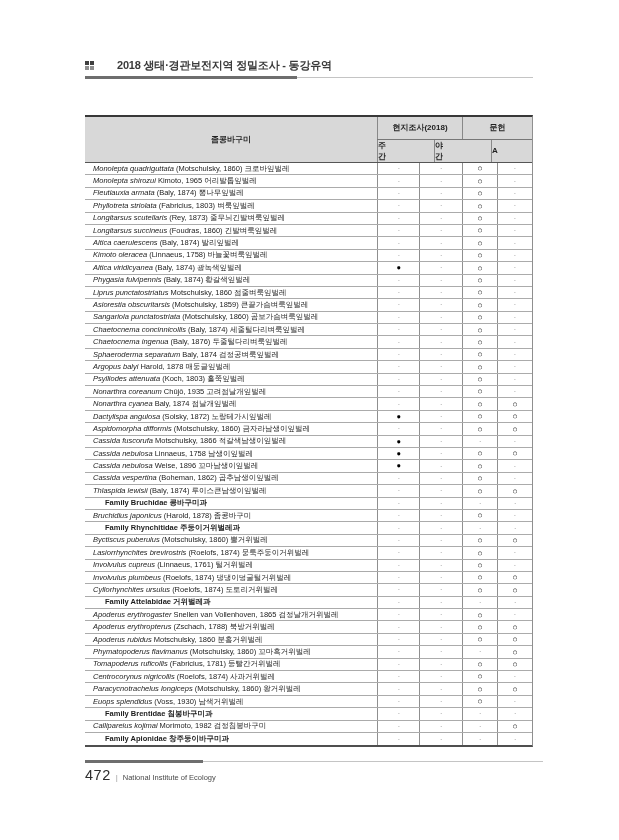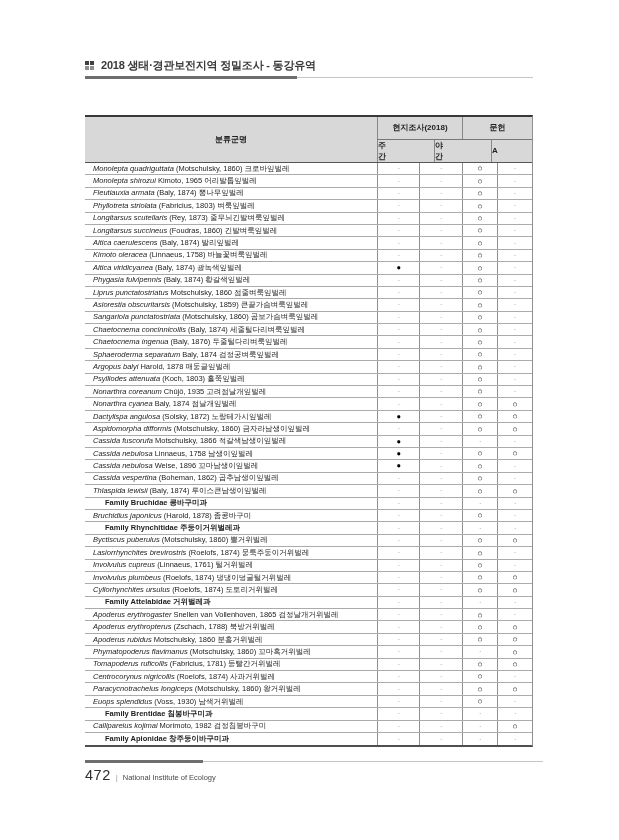--- a/index.html
+++ b/index.html
@@ -1,21 +1,21 @@
 <!DOCTYPE html>
 <html><head>
 <meta charset="utf-8">
 <style>
   html,body{margin:0;padding:0;background:#fff;}
   .page{position:relative;width:619px;height:840px;background:#ffffff;overflow:hidden;
         font-family:"Liberation Sans","DejaVu Sans",sans-serif;-webkit-font-smoothing:antialiased;}
 
   
   .report-header{position:absolute;left:85px;top:58px;width:448px;}
-  .header-row{display:flex;align-items:center;gap:7px;height:14px;}
+  .header-row{display:flex;align-items:center;gap:23px;height:14px;}
   .dots-icon{display:grid;grid-template-columns:4px 4px;grid-auto-rows:4px;gap:1px;}
   .dots-icon i{display:block;width:4px;height:4px;}
   .dots-icon .d-dark{background:#3f3f3f;}
   .dots-icon .d-gray{background:#8f8f8f;}
   .report-title{font-size:11px;font-weight:700;color:#3a3a3a;letter-spacing:-0.2px;white-space:nowrap;}
   .header-rule{display:flex;align-items:center;margin-top:4px;height:3px;}
   .rule-thick{width:212px;height:3px;background:#6e6e6e;}
   .rule-thin{flex:1;height:1px;background:#c4c4c4;}
 
   
@@ -72,21 +72,21 @@
       <span class="report-title">2018 생태·경관보전지역 정밀조사 - 동강유역</span>
     </div>
     <div class="header-rule">
       <span class="rule-thick"></span>
       <span class="rule-thin"></span>
     </div>
   </div>
 
   <div class="species-table">
     <div class="thead">
-      <div class="th-name">분류군명</div>
+      <div class="th-name">좀콩바구미</div>
       <div class="th-groups">
         <div class="th-top">
           <div class="th-cell th-survey">현지조사(2018)</div>
           <div class="th-cell th-lit">문헌</div>
         </div>
         <div class="th-bottom">
           <div class="th-cell th-day">주간</div>
           <div class="th-cell th-night">야간</div>
           <div class="th-cell th-a">A</div>
           <div class="th-cell th-b">B</div>

